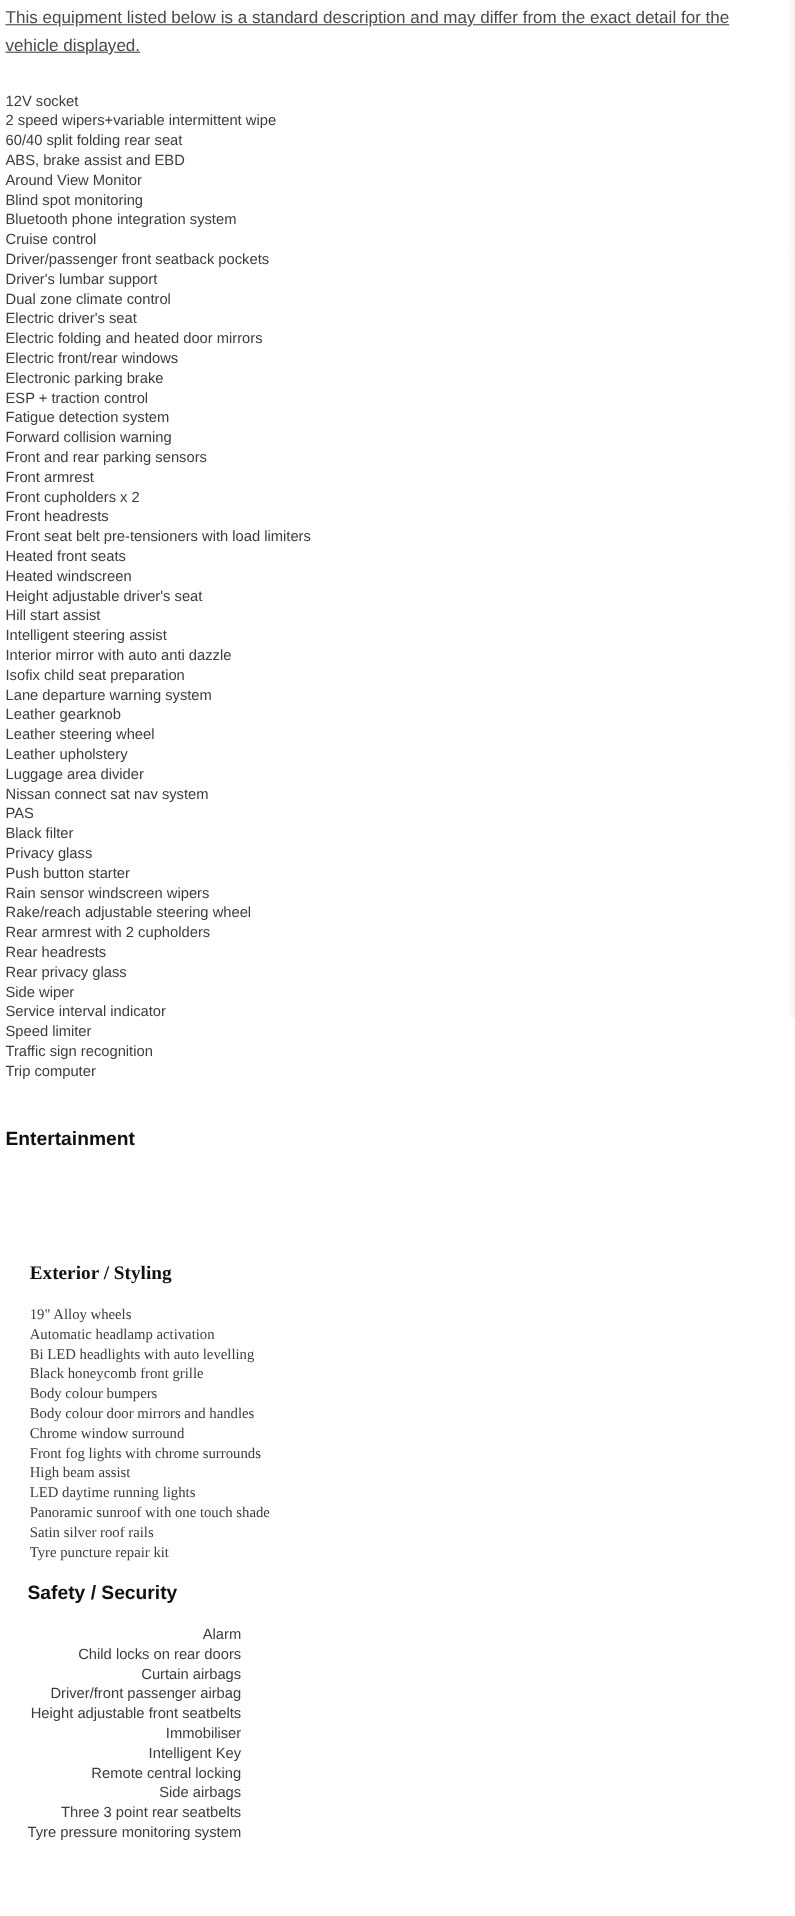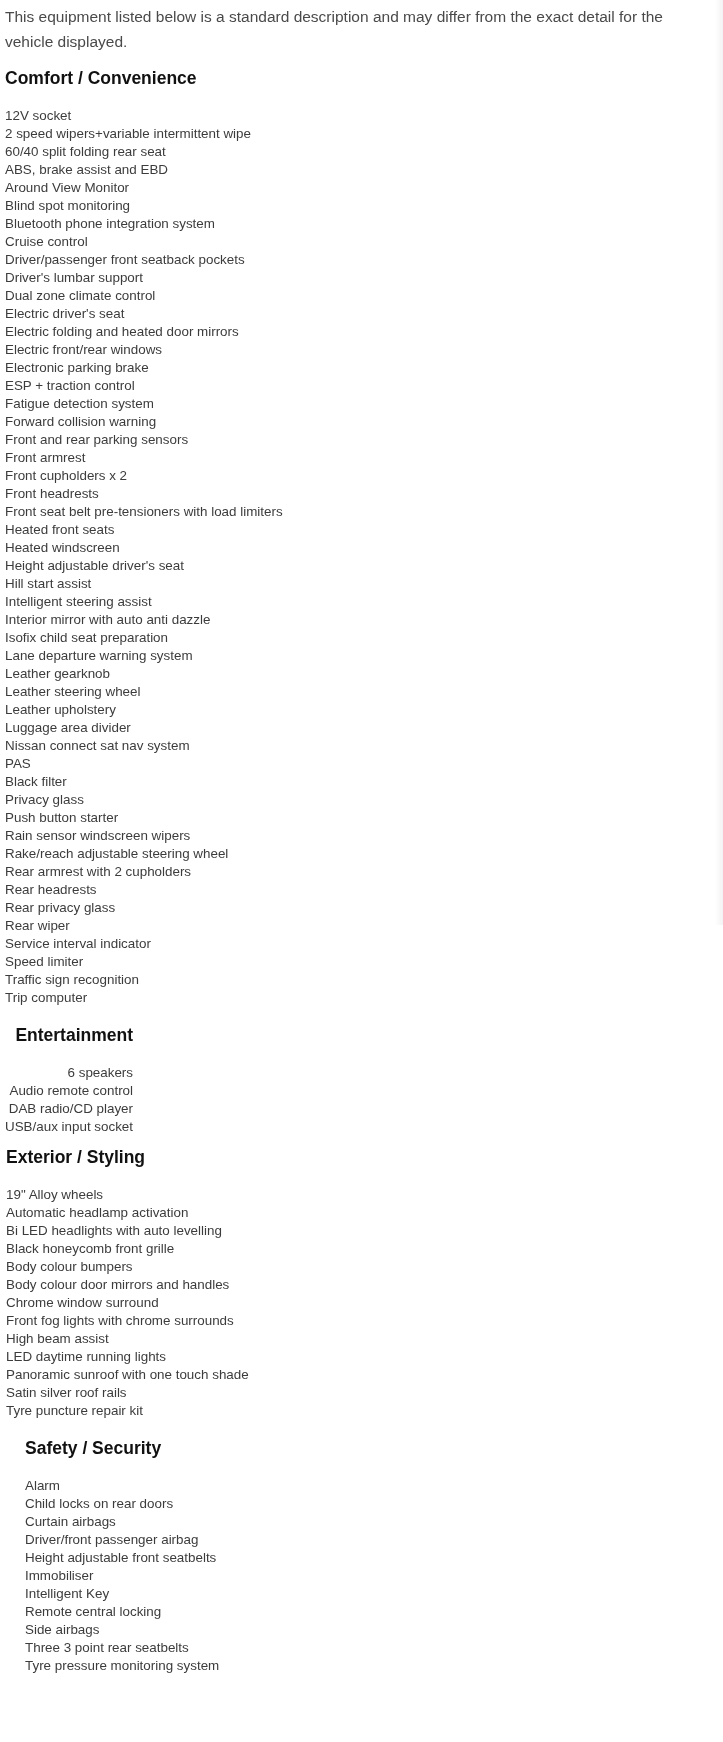--- a/index.html
+++ b/index.html
@@ -25,20 +25,21 @@
   }
   .intro {
     position: absolute;
     left: 5px;
     top: 4px;
     width: 680px;
     font-size: 15.5px;
     line-height: 25px;
     color: #4a4a4a;
     margin: 0;
+    text-decoration: underline;
   }
   .section {
     position: absolute;
   }
   .section h2 {
     margin: 0;
     font-size: 17.5px;
     font-weight: bold;
     color: #111111;
     line-height: 24px;
@@ -53,34 +54,33 @@
     font-size: 13.4px;
     line-height: 18px;
     height: 18px;
     color: #3c3c3c;
     white-space: nowrap;
   }
   #sec-comfort { left: 5px; top: 66px; }
   #sec-comfort ul { margin-top: 17px; }
   #sec-entertainment { left: 5px; top: 1023px; text-align: right; }
   #sec-entertainment ul { margin-top: 17px; }
-  #sec-exterior { left: 6px; top: 1145px; }
+  #sec-exterior { left: 27px; top: 1145px; font-family: Liberation Serif, serif; }
   #sec-exterior ul { margin-top: 17px; }
   #sec-safety { left: 25px; top: 1436px; }
-  #sec-safety ul { margin-top: 17px; }
+  #sec-safety ul { margin-top: 17px; text-align: right; }
 </style>
 </head>
 <body>
 
 <div class="right-shade"></div>
 
 <p class="intro">This equipment listed below is a standard description and may differ from the exact detail for the vehicle displayed.</p>
 
 <div class="section" id="sec-comfort">
-  <h2>Comfort / Convenience</h2>
   <ul>
       <li>12V socket</li>
       <li>2 speed wipers+variable intermittent wipe</li>
       <li>60/40 split folding rear seat</li>
       <li>ABS, brake assist and EBD</li>
       <li>Around View Monitor</li>
       <li>Blind spot monitoring</li>
       <li>Bluetooth phone integration system</li>
       <li>Cruise control</li>
       <li>Driver/passenger front seatback pockets</li>
@@ -113,36 +113,30 @@
       <li>Nissan connect sat nav system</li>
       <li>PAS</li>
       <li>Black filter</li>
       <li>Privacy glass</li>
       <li>Push button starter</li>
       <li>Rain sensor windscreen wipers</li>
       <li>Rake/reach adjustable steering wheel</li>
       <li>Rear armrest with 2 cupholders</li>
       <li>Rear headrests</li>
       <li>Rear privacy glass</li>
-      <li>Rear wiper</li>
+      <li>Side wiper</li>
       <li>Service interval indicator</li>
       <li>Speed limiter</li>
       <li>Traffic sign recognition</li>
       <li>Trip computer</li>
     </ul>
 </div>
 
 <div class="section" id="sec-entertainment">
   <h2>Entertainment</h2>
-  <ul>
-      <li>6 speakers</li>
-      <li>Audio remote control</li>
-      <li>DAB radio/CD player</li>
-      <li>USB/aux input socket</li>
-    </ul>
 </div>
 
 <div class="section" id="sec-exterior">
   <h2>Exterior / Styling</h2>
   <ul>
       <li>19" Alloy wheels</li>
       <li>Automatic headlamp activation</li>
       <li>Bi LED headlights with auto levelling</li>
       <li>Black honeycomb front grille</li>
       <li>Body colour bumpers</li>

